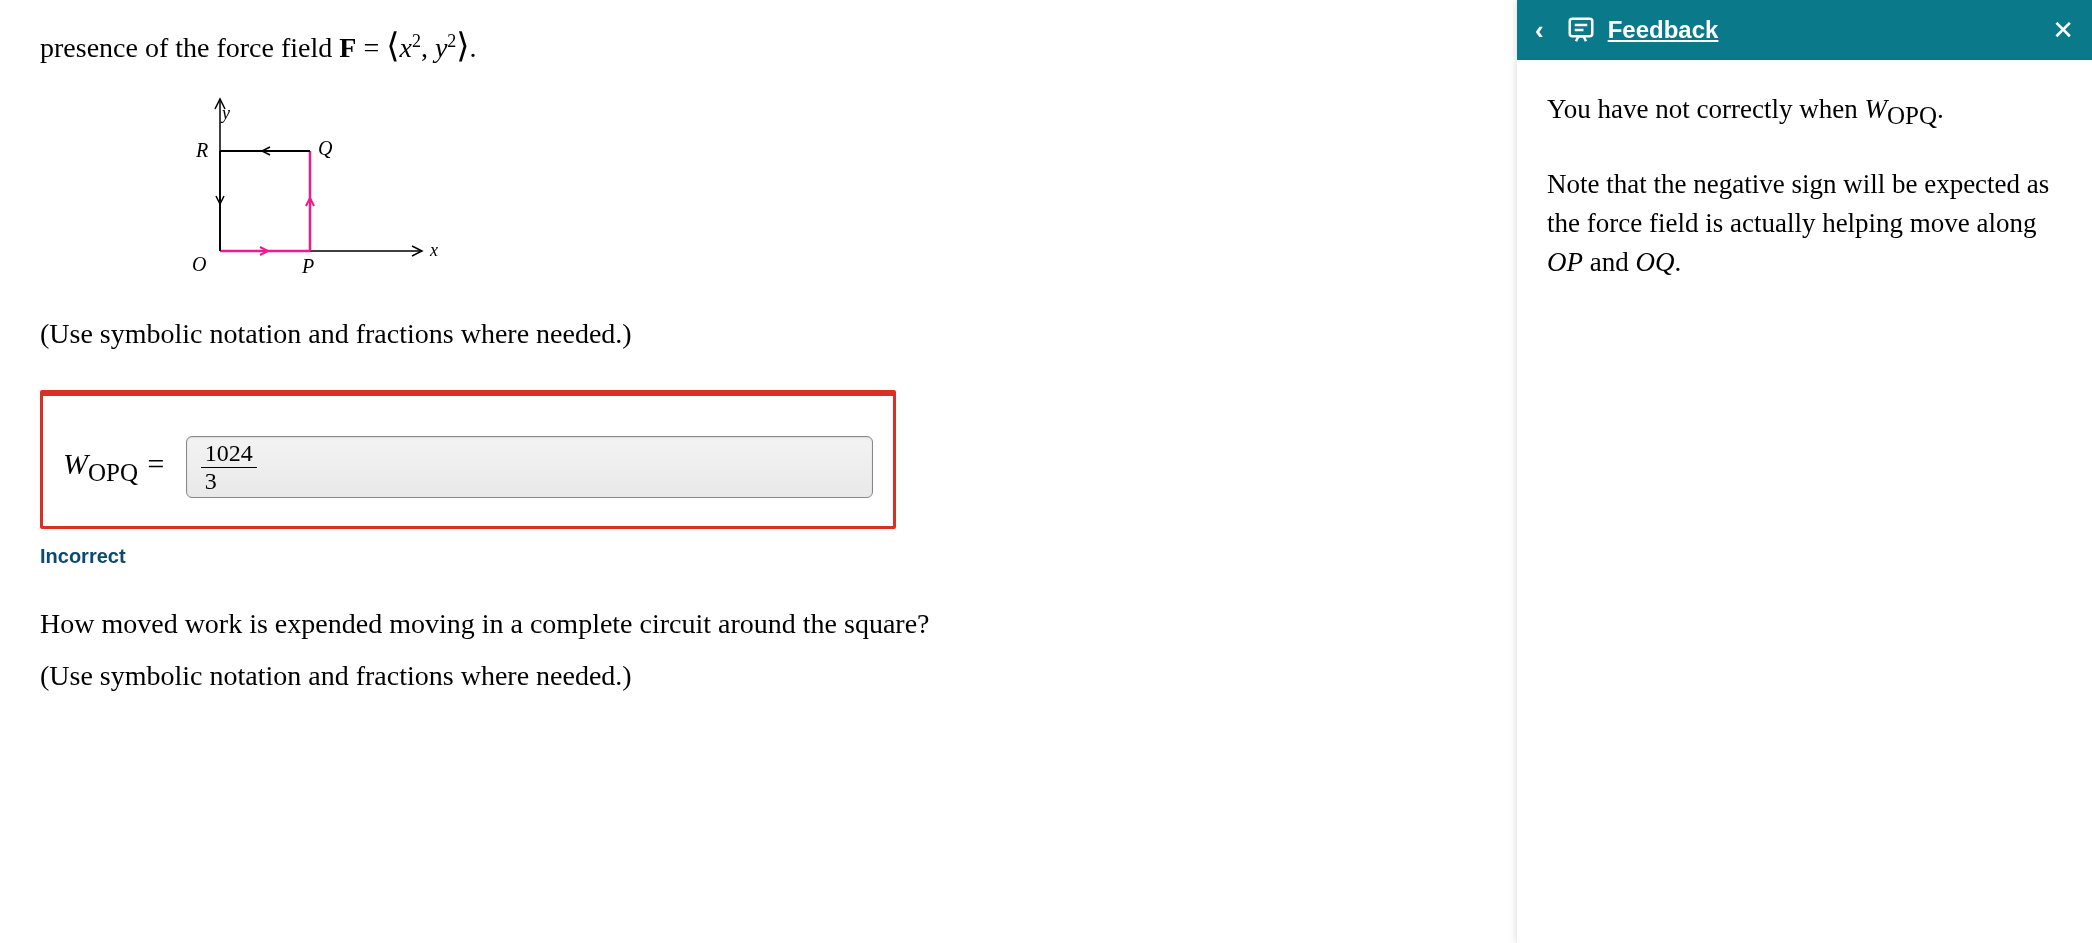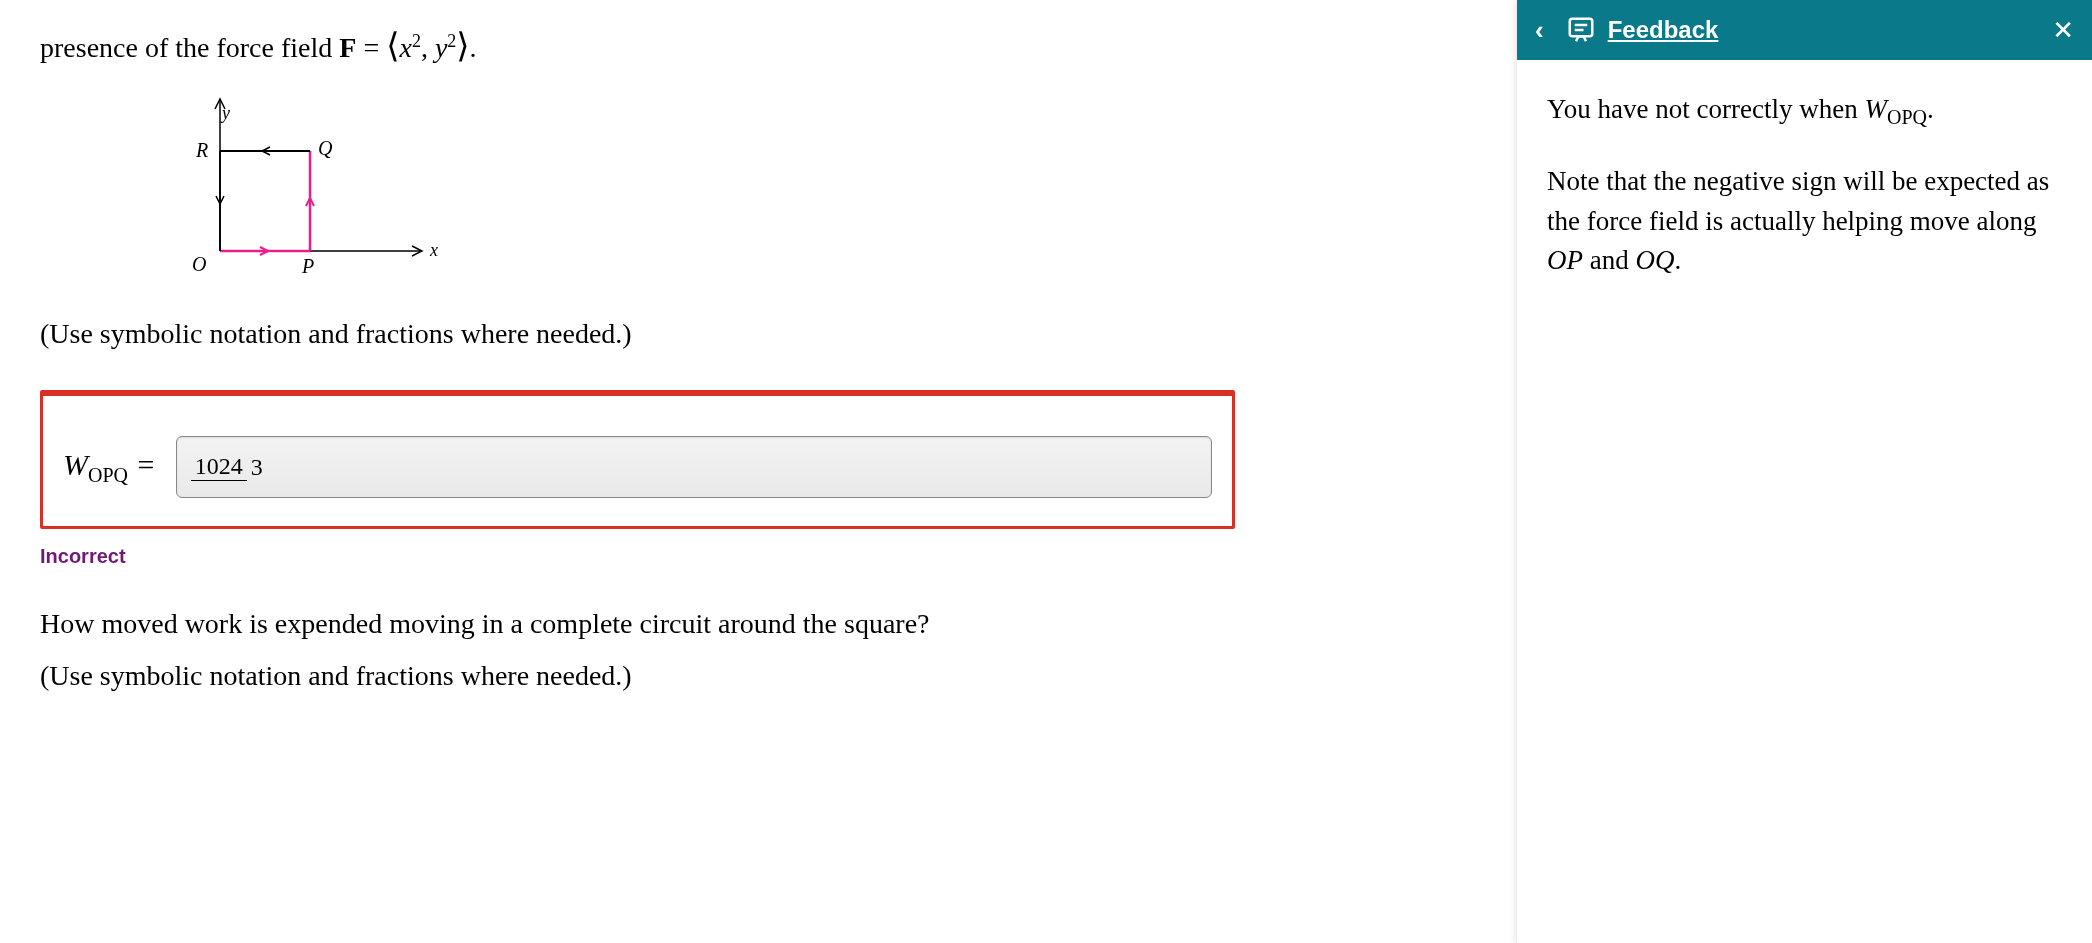--- a/index.html
+++ b/index.html
@@ -32,52 +32,53 @@
   }
   .instruction {
     margin-top: 10px;
     margin-bottom: 40px;
   }
   .answer-box-wrapper {
     border: 3px solid #d93025;
     border-top-width: 6px;
     border-radius: 2px;
     padding: 40px 20px 28px 20px;
-    width: 1195px;
+    width: 856px;
     display: flex;
     align-items: center;
     gap: 20px;
   }
   .answer-label {
     font-style: italic;
     font-size: 30px;
   }
-  .sub { font-size: 20px; font-style: normal; vertical-align: sub; font-family: Liberation Serif, serif; }
+  .sub { font-size: 25px; font-style: normal; vertical-align: sub; font-family: Liberation Serif, serif; }
   .answer-input {
     flex: 1;
     height: 62px;
     border: 1px solid #888;
     border-radius: 6px;
     background: linear-gradient(#f3f3f3, #e9e9e9);
     box-shadow: inset 0 1px 2px rgba(0,0,0,0.1);
     display: flex;
     align-items: center;
     padding: 0 14px;
     font-size: 24px;
   }
   .fraction-display {
     display: inline-flex;
-    align-items: center;
+    flex-direction: column;
+    align-items: flex-start;
     font-family: Georgia, serif;
     line-height: 1.1;
   }
   .fraction-display .num { border-bottom: 1.5px solid #000; padding: 0 4px; }
   .fraction-display .den { padding: 0 4px; }
   .incorrect {
-    color: #701a75;
+    color: #0c4a6e;
     font-family: Arial, sans-serif;
     font-size: 20px;
     font-weight: bold;
     margin-top: 16px;
   }
   .question2 {
     margin-top: 40px;
   }
   .question2 p {
     margin-bottom: 20px;

